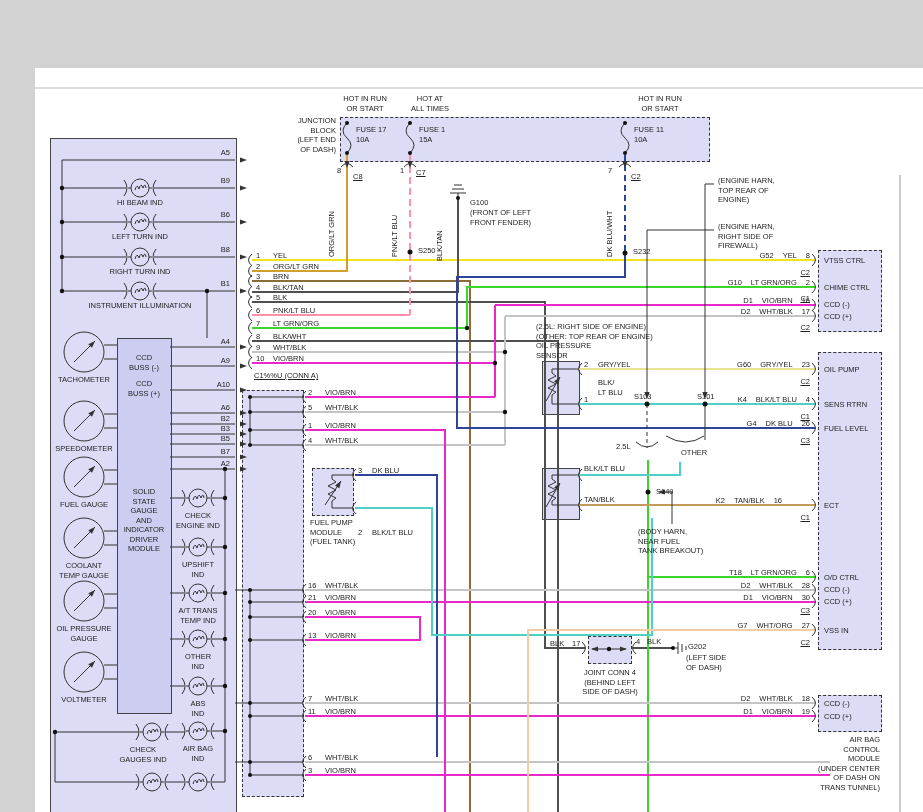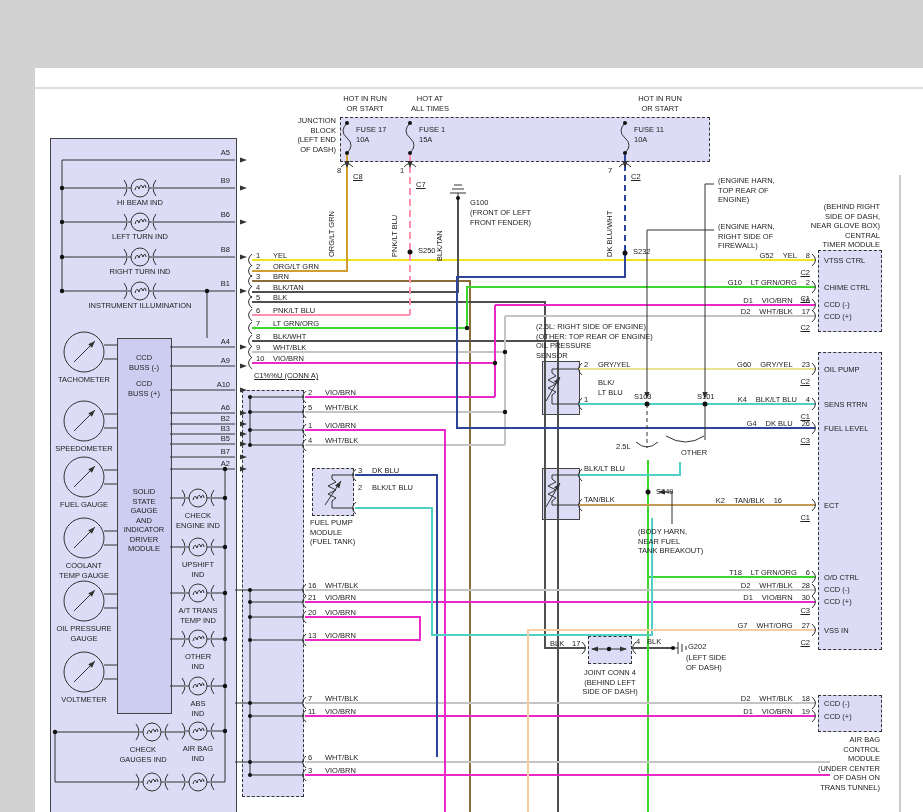--- a/index.html
+++ b/index.html
@@ -317,21 +317,21 @@
   <div class="t" style="left:356px;top:125px">FUSE 17
 10A</div>
   <div class="t" style="left:419px;top:125px">FUSE 1
 15A</div>
   <div class="t" style="left:634px;top:125px">FUSE 11
 10A</div>
   <div class="t" style="left:337px;top:166px">8</div>
   <div class="t" style="left:400px;top:166px">1</div>
   <div class="t" style="left:608px;top:166px">7</div>
   <div class="t u" style="left:353px;top:172px">C8</div>
-  <div class="t u" style="left:416px;top:180px">C7</div>
+  <div class="t u" style="left:416px;top:168px">C7</div>
   <div class="t u" style="left:631px;top:172px">C2</div>
 
   <div class="vlab" style="left:336px;top:248px">ORG/LT GRN</div>
   <div class="vlab" style="left:399px;top:248px">PNK/LT BLU</div>
   <div class="vlab" style="left:444px;top:252px">BLK/TAN</div>
   <div class="vlab" style="left:614px;top:248px">DK BLU/WHT</div>
 
   <div class="t" style="left:470px;top:198px">G100</div>
   <div class="t" style="left:470px;top:208px">(FRONT OF LEFT
 FRONT FENDER)</div>
@@ -363,21 +363,21 @@
   <div class="t" style="left:308px;top:581px"><span class="pn">16</span><span>WHT/BLK</span></div>
   <div class="t" style="left:308px;top:593px"><span class="pn">21</span><span>VIO/BRN</span></div>
   <div class="t" style="left:308px;top:608px"><span class="pn">20</span><span>VIO/BRN</span></div>
   <div class="t" style="left:308px;top:631px"><span class="pn">13</span><span>VIO/BRN</span></div>
   <div class="t" style="left:308px;top:694px"><span class="pn">7</span><span>WHT/BLK</span></div>
   <div class="t" style="left:308px;top:707px"><span class="pn">11</span><span>VIO/BRN</span></div>
   <div class="t" style="left:308px;top:753px"><span class="pn">6</span><span>WHT/BLK</span></div>
   <div class="t" style="left:308px;top:766px"><span class="pn">3</span><span>VIO/BRN</span></div>
 
   <div class="t" style="left:358px;top:466px"><span class="pn2">3</span><span>DK BLU</span></div>
-  <div class="t" style="left:358px;top:483px"><span class="pn2">2</span><span>BLK/LT BLU</span></div>
+  <div class="t" style="left:358px;top:528px"><span class="pn2">2</span><span>BLK/LT BLU</span></div>
   <div class="t" style="left:310px;top:518px">FUEL PUMP
 MODULE
 (FUEL TANK)</div>
 
   <div class="t" style="left:536px;top:322px">(2.5L: RIGHT SIDE OF ENGINE)
 (OTHER: TOP REAR OF ENGINE)
 OIL PRESSURE
 SENSOR</div>
   <div class="t" style="left:584px;top:360px"><span class="pn2">2</span><span>GRY/YEL</span></div>
   <div class="t" style="left:598px;top:378px">BLK/
@@ -400,25 +400,20 @@
 FIREWALL)</div>
 
   <div class="t" style="left:550px;top:639px">BLK</div>
   <div class="t" style="left:572px;top:639px">17</div>
   <div class="t" style="left:636px;top:637px">4</div>
   <div class="t" style="left:647px;top:637px">BLK</div>
   <div class="t tc" style="left:574px;top:668px;width:72px">JOINT CONN 4
 (BEHIND LEFT
 SIDE OF DASH)</div>
 
-  <div class="t tr" style="left:770px;top:202px;width:110px">(BEHIND RIGHT
-SIDE OF DASH,
-NEAR GLOVE BOX)
-CENTRAL
-TIMER MODULE</div>
   <div class="row" style="left:692px;top:251px;width:118px">
       <span>G52</span>
       <span>YEL</span>
       <span>8</span>
     </div>
   <div class="row" style="left:692px;top:278px;width:118px">
       <span>G10</span>
       <span>LT GRN/ORG</span>
       <span>2</span>
     </div>

